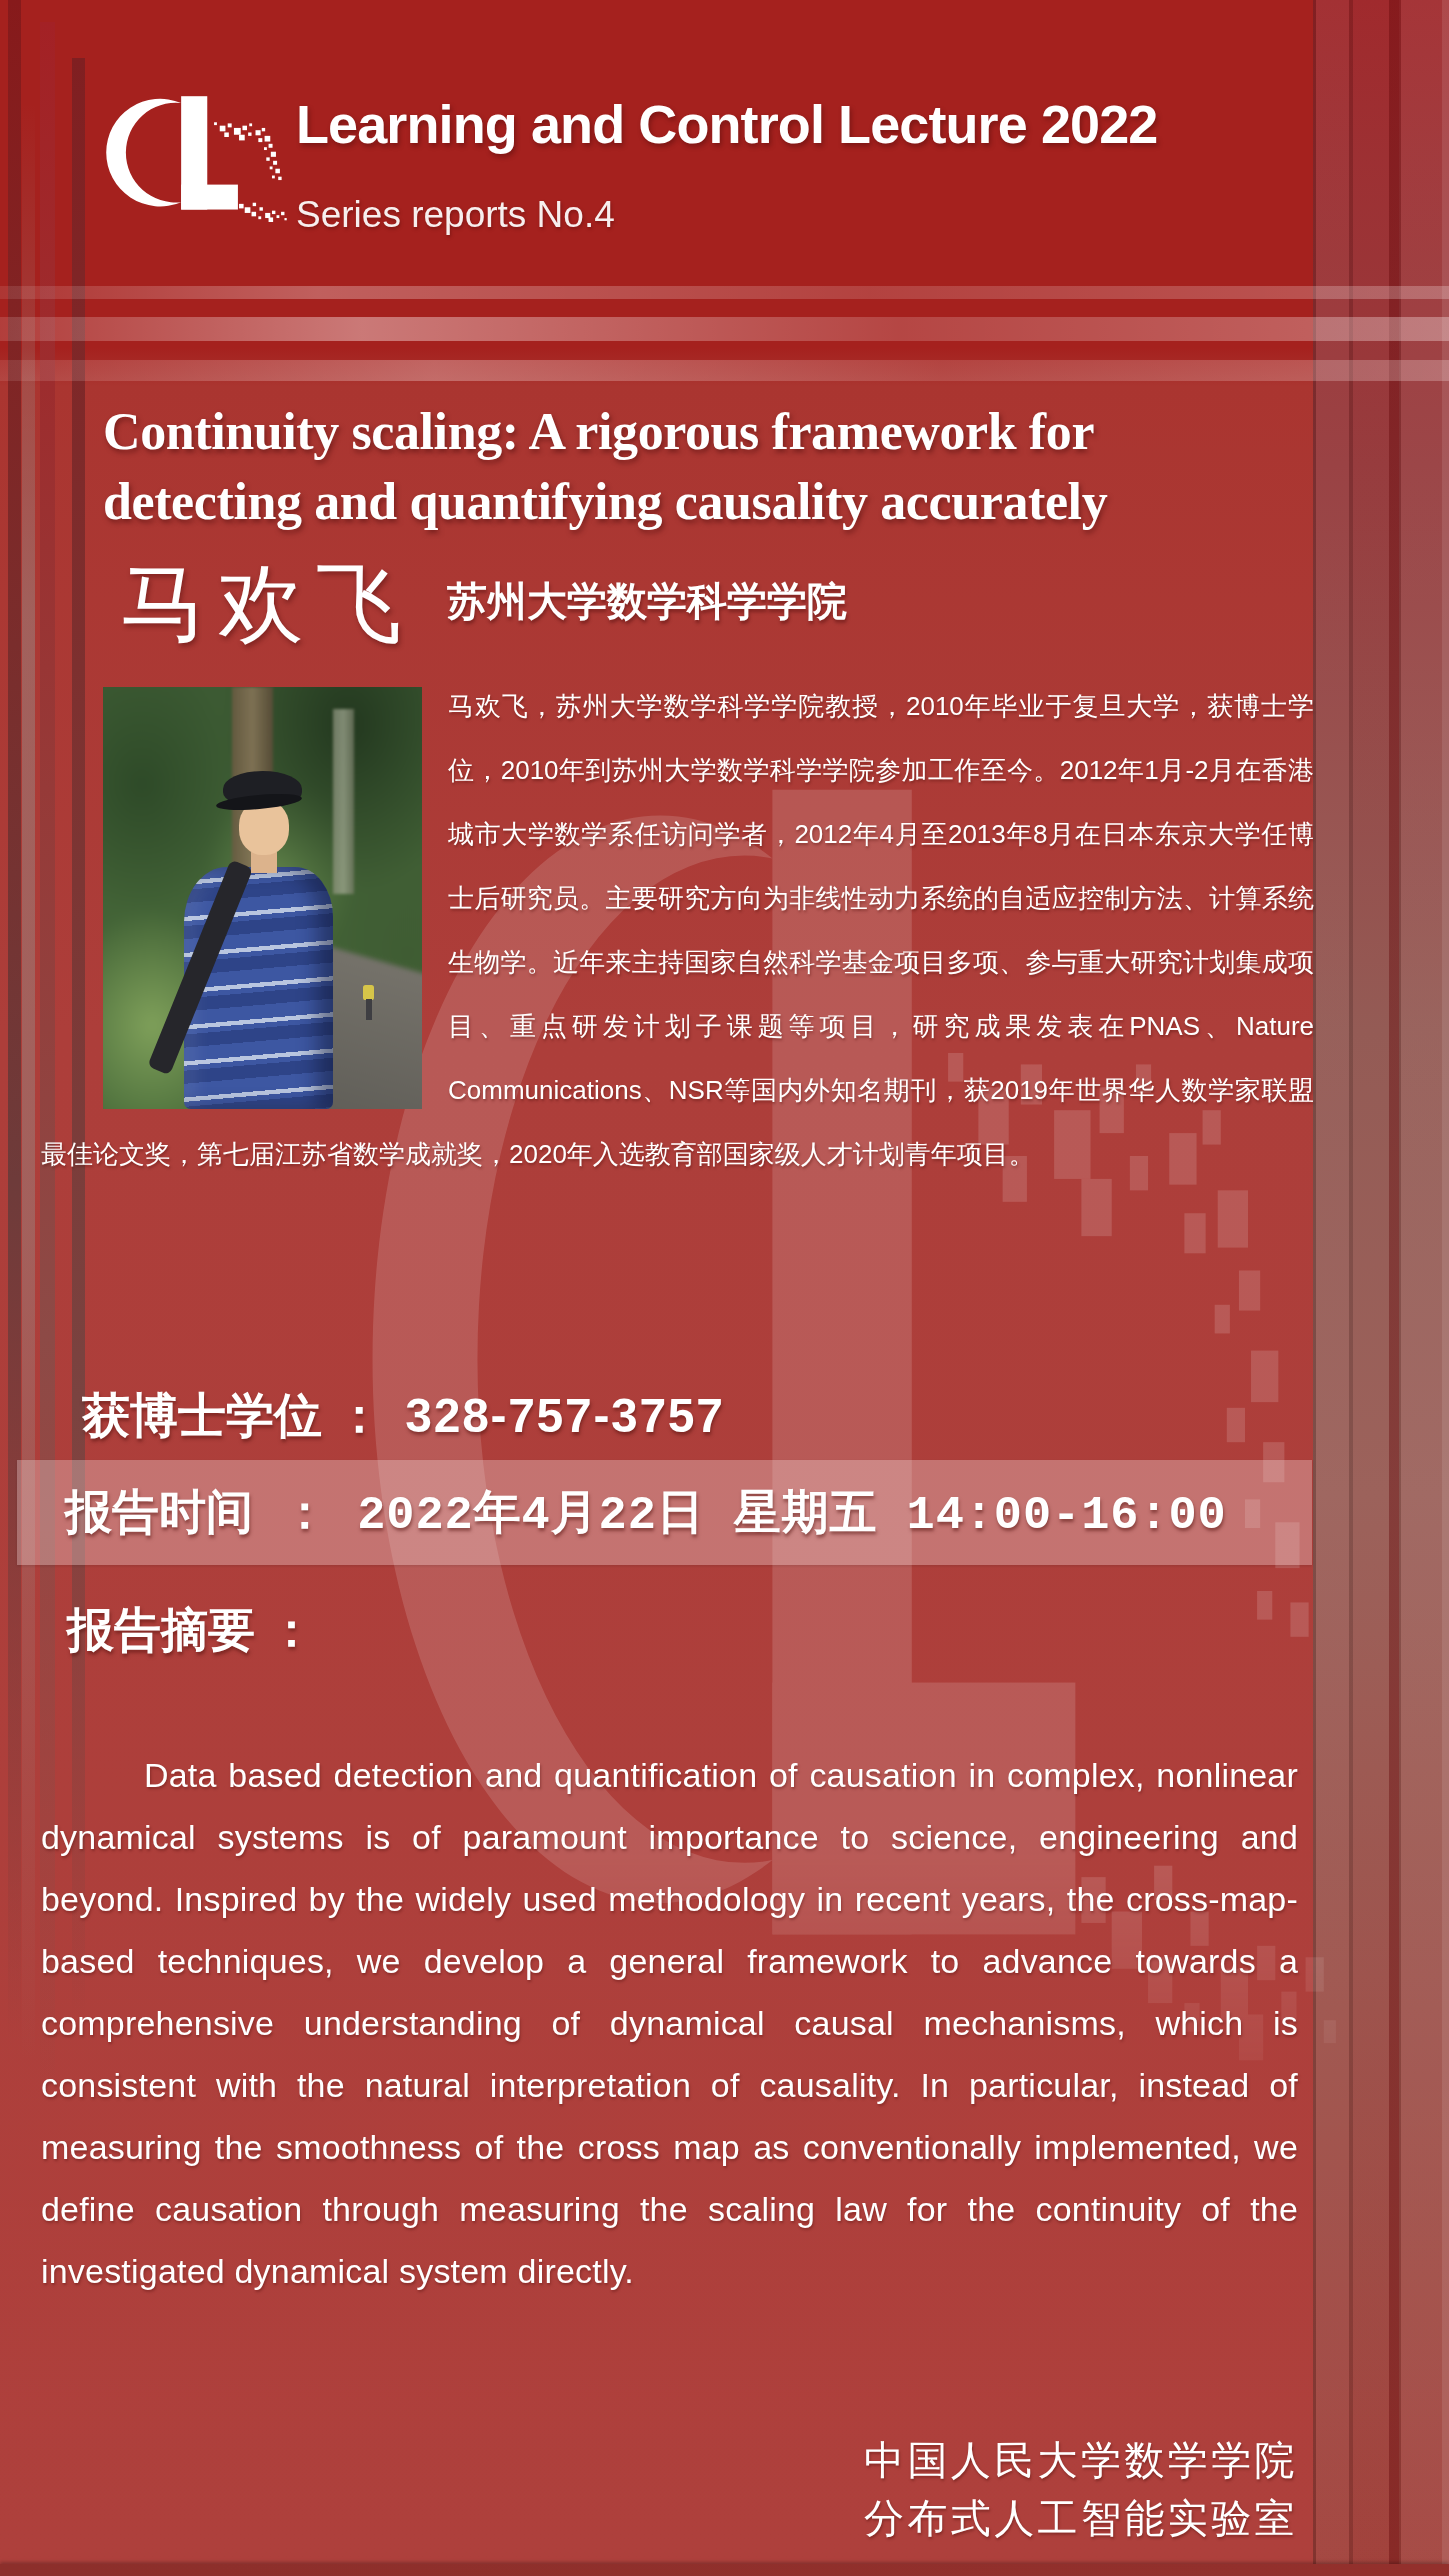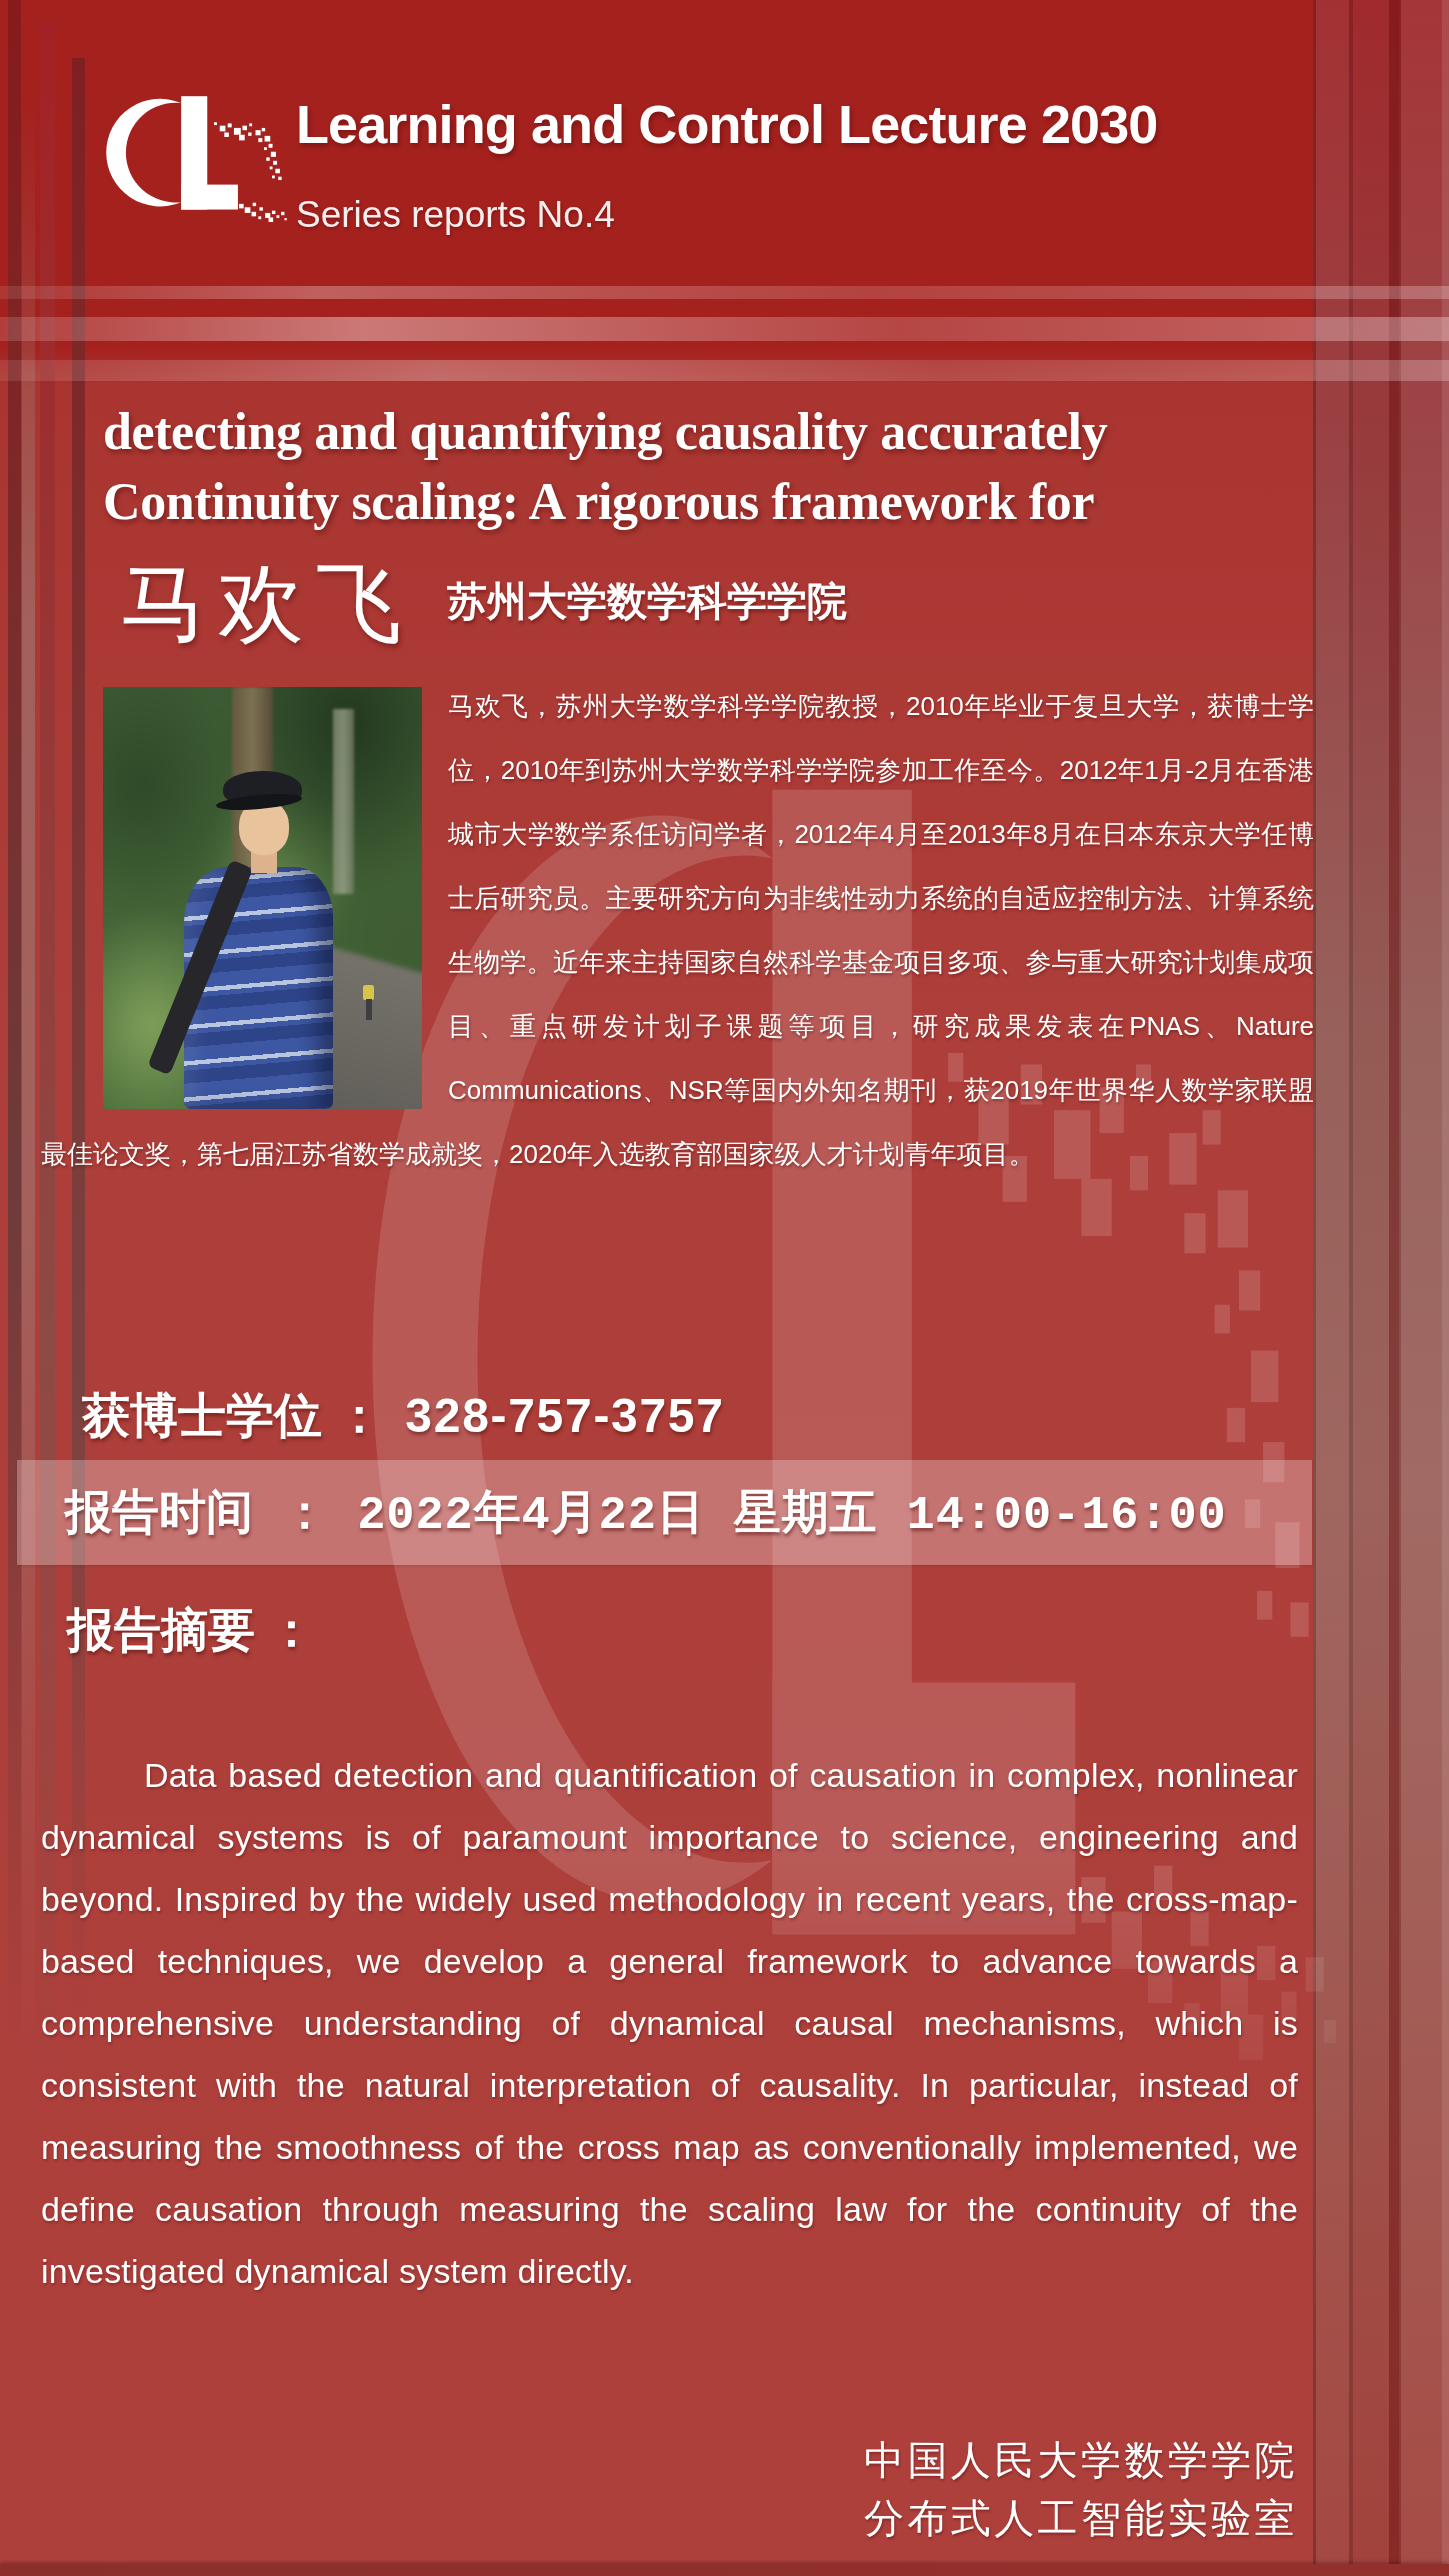--- a/index.html
+++ b/index.html
@@ -189,26 +189,26 @@
     <svg viewBox="0 0 340 300" preserveAspectRatio="none">
         <use href="#lcl-logo"></use>
       </svg>
   </div>
 
   <div class="abs logo">
     <svg viewBox="0 0 340 300" preserveAspectRatio="none">
         <use href="#lcl-logo"></use>
       </svg>
   </div>
-  <div class="abs series-title">Learning and Control Lecture 2030</div>
+  <div class="abs series-title">Learning and Control Lecture 2022</div>
   <div class="abs series-subtitle">Series reports No.4</div>
 
   <div class="abs talk-title">
+    <div>Continuity scaling: A rigorous framework for</div>
     <div>detecting and quantifying causality accurately</div>
-    <div>Continuity scaling: A rigorous framework for</div>
   </div>
 
   <div class="abs speaker-name">马欢飞</div>
   <div class="abs speaker-affiliation">苏州大学数学科学学院</div>
 
   <div class="abs bio">
     <div class="photo">
       <div class="layer ph-bg"></div>
       <div class="trunk1"></div>
       <div class="trunk2"></div>

